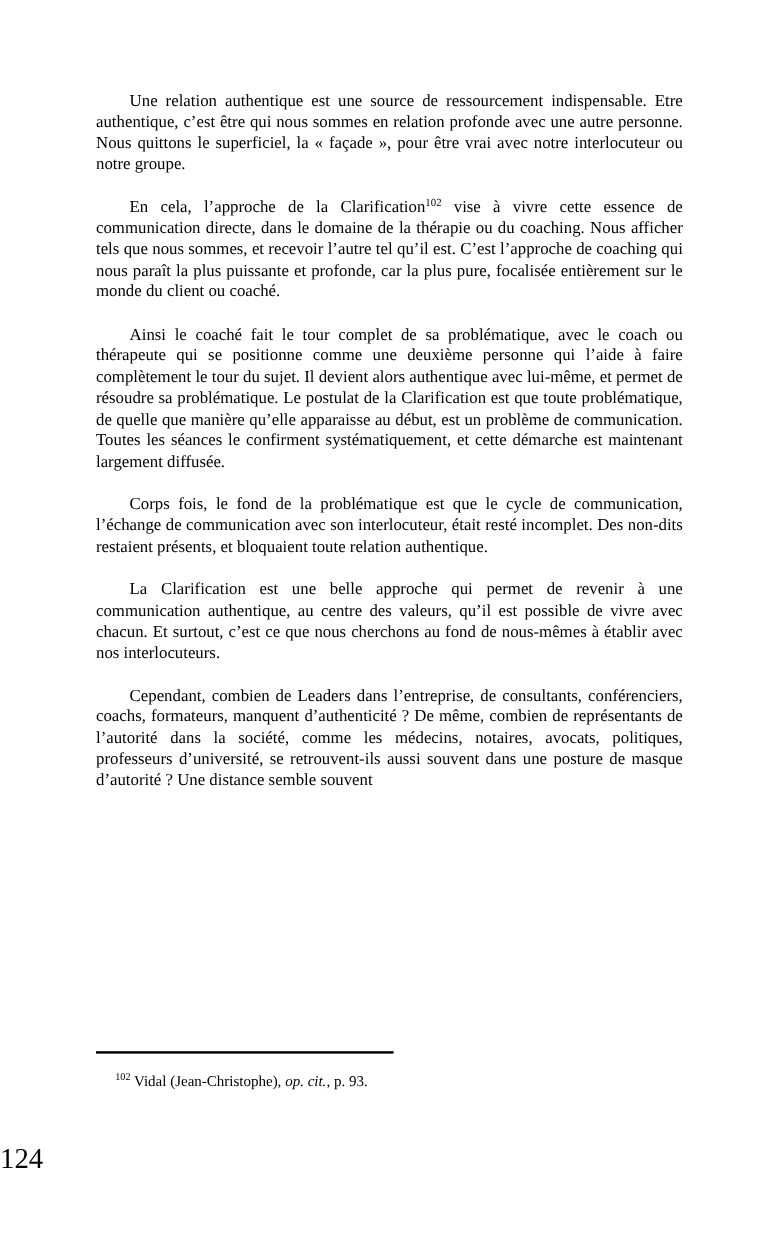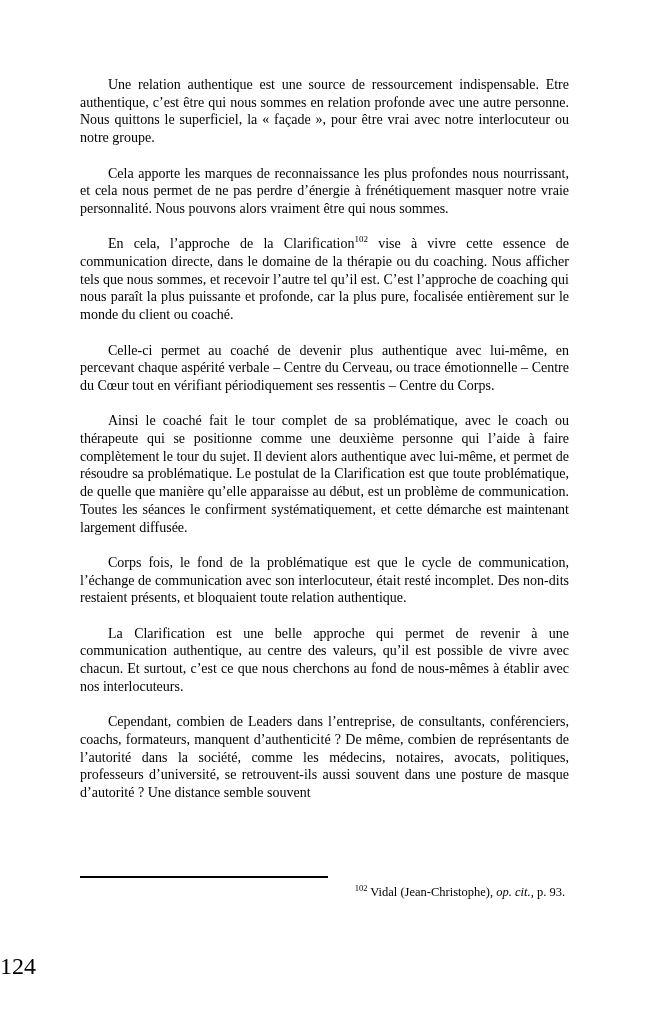--- a/index.html
+++ b/index.html
@@ -45,22 +45,22 @@
   }
   .footnote-rule {
     width: 248px;
     height: 0;
     border-top: 2px solid #000000;
     margin: 0 0 7px 0;
   }
   .footnote-text {
     font-size: 12.5px;
     line-height: 15px;
-    text-align: right;
-    margin: 4px;
+    text-align: left;
+    margin: 16px;
   }
   .footnote-text sup {
     font-size: 8.5px;
     line-height: 0;
     vertical-align: super;
   }
   .footnote-text .italic {
     font-style: italic;
   }
   .page-number {
@@ -74,25 +74,23 @@
   }
 </style>
 </head>
 <body>
 
 <div class="page">
 
   <div class="content">
     <p>Une relation authentique est une source de ressourcement indispensable. Etre authentique, c’est être qui nous sommes en relation profonde avec une autre personne. Nous quittons le superficiel, la « façade », pour être vrai avec notre interlocuteur ou notre groupe.</p>
 
-    <p>Cela apporte les marques de reconnaissance les plus profondes nous nourrissant, et cela nous permet de ne pas perdre d’énergie à frénétiquement masquer notre vraie personnalité. Nous pouvons alors vraiment être qui nous sommes.</p>
 
     <p><span>En cela, l’approche de la Clarification</span><sup class="note-ref">102</sup><span> vise à vivre cette essence de communication directe, dans le domaine de la thérapie ou du coaching. Nous afficher tels que nous sommes, et recevoir l’autre tel qu’il est. C’est l’approche de coaching qui nous paraît la plus puissante et profonde, car la plus pure, focalisée entièrement sur le monde du client ou coaché.</span></p>
 
-    <p>Celle-ci permet au coaché de devenir plus authentique avec lui-même, en percevant chaque aspérité verbale – Centre du Cerveau, ou trace émotionnelle – Centre du Cœur tout en vérifiant périodiquement ses ressentis – Centre du Corps.</p>
 
     <p>Ainsi le coaché fait le tour complet de sa problématique, avec le coach ou thérapeute qui se positionne comme une deuxième personne qui l’aide à faire complètement le tour du sujet. Il devient alors authentique avec lui-même, et permet de résoudre sa problématique. Le postulat de la Clarification est que toute problématique, de quelle que manière qu’elle apparaisse au début, est un problème de communication. Toutes les séances le confirment systématiquement, et cette démarche est maintenant largement diffusée.</p>
 
     <p>Corps fois, le fond de la problématique est que le cycle de communication, l’échange de communication avec son interlocuteur, était resté incomplet. Des non-dits restaient présents, et bloquaient toute relation authentique.</p>
 
     <p>La Clarification est une belle approche qui permet de revenir à une communication authentique, au centre des valeurs, qu’il est possible de vivre avec chacun. Et surtout, c’est ce que nous cherchons au fond de nous-mêmes à établir avec nos interlocuteurs.</p>
 
     <p>Cependant, combien de Leaders dans l’entreprise, de consultants, conférenciers, coachs, formateurs, manquent d’authenticité ? De même, combien de représentants de l’autorité dans la société, comme les médecins, notaires, avocats, politiques, professeurs d’université, se retrouvent-ils aussi souvent dans une posture de masque d’autorité ? Une distance semble souvent</p>
   </div>
 

